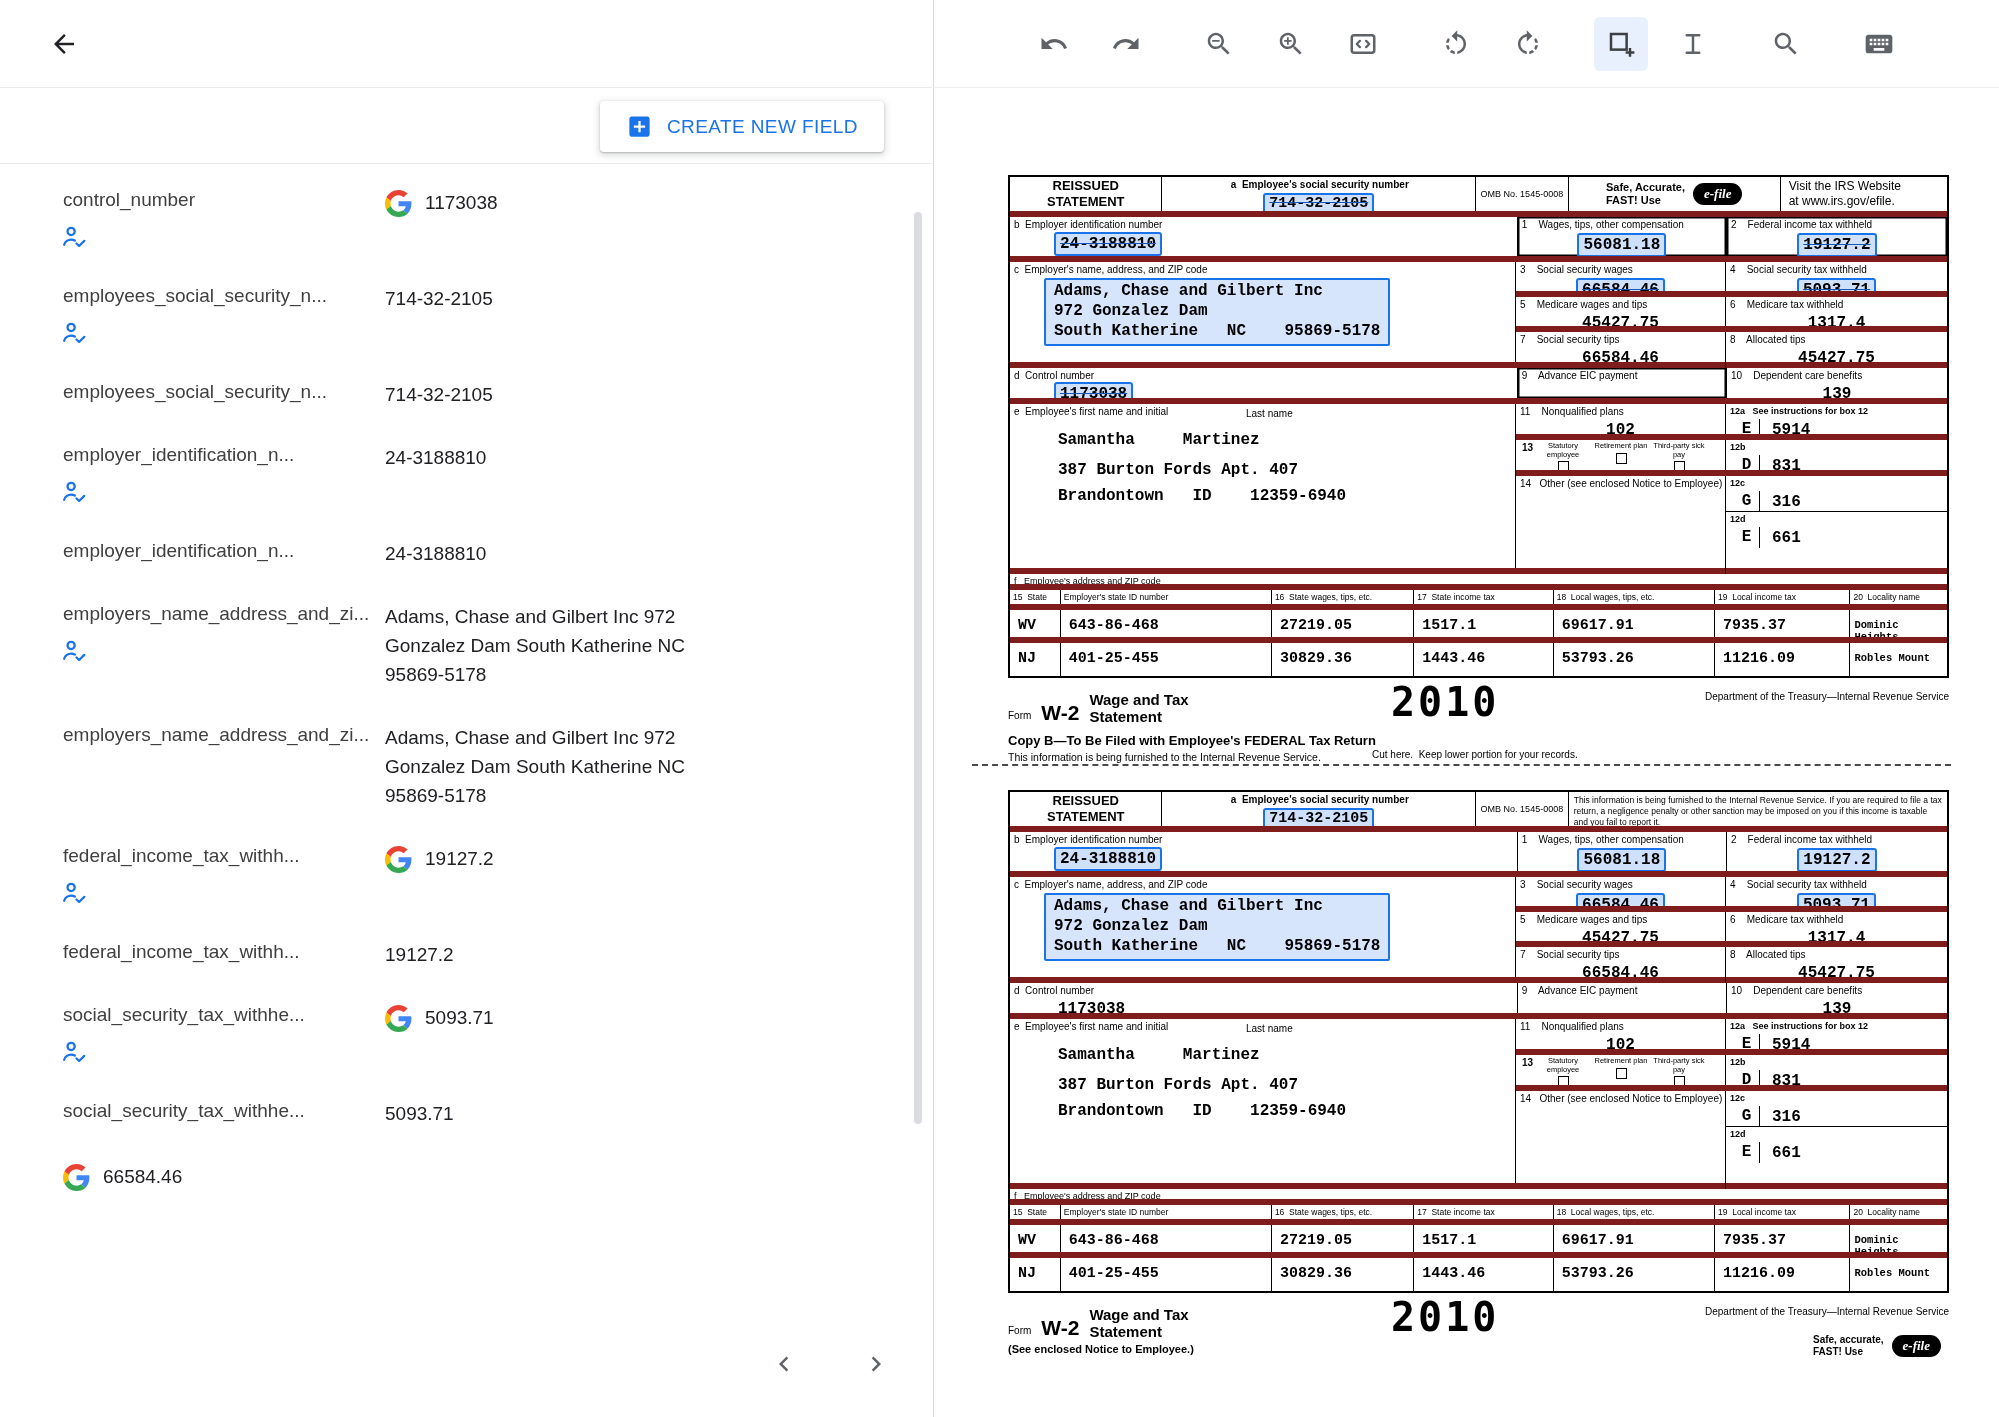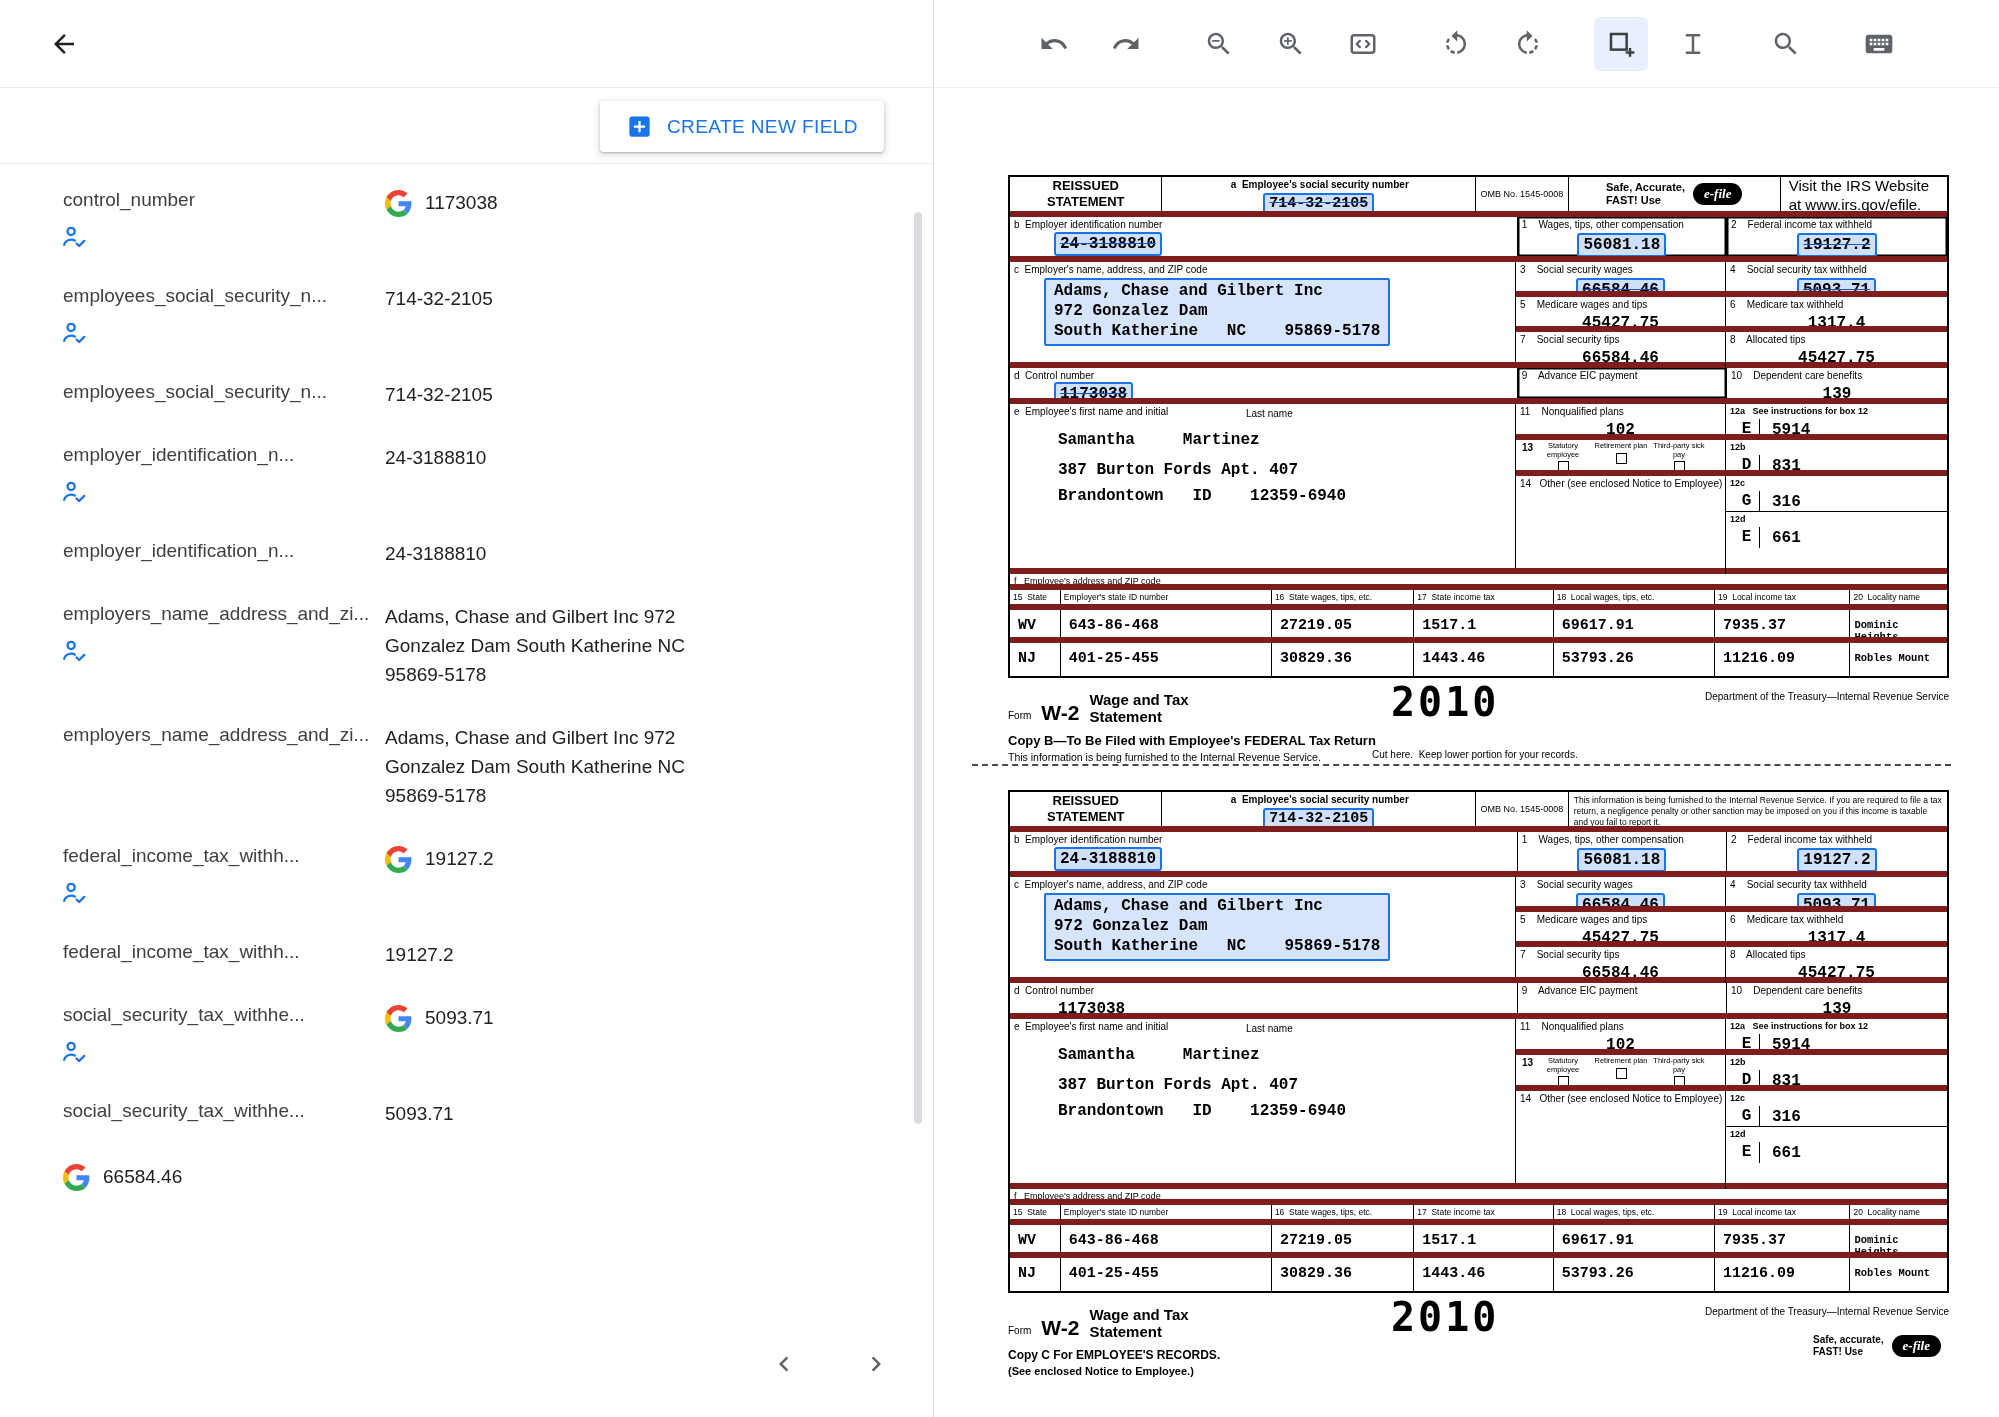--- a/index.html
+++ b/index.html
@@ -63,21 +63,21 @@
 .sloc{font-family:"Liberation Mono","DejaVu Sans Mono",monospace;font-weight:700;font-size:10.5px;padding:9px 0 0 4px;color:#000}
 .vc{text-align:center;margin-top:2px}
 .hl{display:inline-block;background:#cfe0fb;border:2px solid #1a73e8;border-radius:3px;padding:0 4px}
 .st{text-decoration:line-through;text-decoration-color:#1a57b5}
 .thick{box-shadow:inset 0 0 0 1.5px #000}
 .hlblock{display:inline-block;margin:2px 0 0 34px;padding:1px 8px 3px;border:2px solid #1a73e8;background:#d6e4fc;border-radius:2px}
 .reissued{display:flex;align-items:center;justify-content:center;text-align:center;font-weight:700;font-size:13px;line-height:1.25;padding:0 16px}
 .omb{display:flex;align-items:center;justify-content:center;font-size:9px;text-align:center;padding:2px}
 .hdr1{display:flex}
 .hdr1-left{width:212px;border-right:1px solid #000;display:flex;align-items:center;justify-content:center;gap:8px;font-size:11px;font-weight:700;line-height:1.2}
-.hdr1-right{flex:1;display:flex;flex-direction:column;padding-left:8px;font-size:15px;line-height:1.25}
+.hdr1-right{flex:1;display:flex;flex-direction:column;justify-content:center;padding-left:8px;font-size:12px;line-height:1.25}
 .hdr2{font-size:8.5px;line-height:1.3;padding:3px 5px;color:#000}
 .efile{display:inline-block;background:#000;color:#fff;border-radius:14px;padding:3px 11px;font-style:italic;font-weight:700;font-size:13px;font-family:"Liberation Serif",serif;white-space:nowrap}
 .b12{display:flex;align-items:center;margin-top:3px;padding-left:8px}
 .b12 .code{width:26px;border-right:1px solid #000;text-align:center;margin-right:12px;padding-bottom:1px}
 .cbwrap{display:flex;padding-left:2px}
 .cb13{width:16px;flex-shrink:0}
 .cbcol{width:58px;text-align:center;font-size:7.5px;line-height:1.15;padding-top:2px}
 .cb{width:11px;height:11px;border:1px solid #000;margin:2px auto 0}
 .c12c{border-bottom:1px solid #000}
 
@@ -883,21 +883,20 @@
     </div>
 
     <div class="w2f">
       <div class="w2f-row">
         <span class="f-form">Form</span>
         <span class="f-num">W-2</span>
         <div class="f-title">Wage and Tax Statement</div>
         <div class="f-year">2010</div>
         <div class="f-dept">Department of the Treasury—Internal Revenue Service</div>
       </div>
-      <div class="f-copy" style="font-size:12px">Copy C For EMPLOYEE'S RECORDS.</div>
       <div class="f-note f-note-b">(See enclosed Notice to Employee.)</div>
       <div class="f-safe">
         <div>
           <div>Safe, accurate,</div>
           <div>FAST!  Use</div>
         </div>
         <span class="efile">e-file</span>
       </div>
     </div>
   </div>

